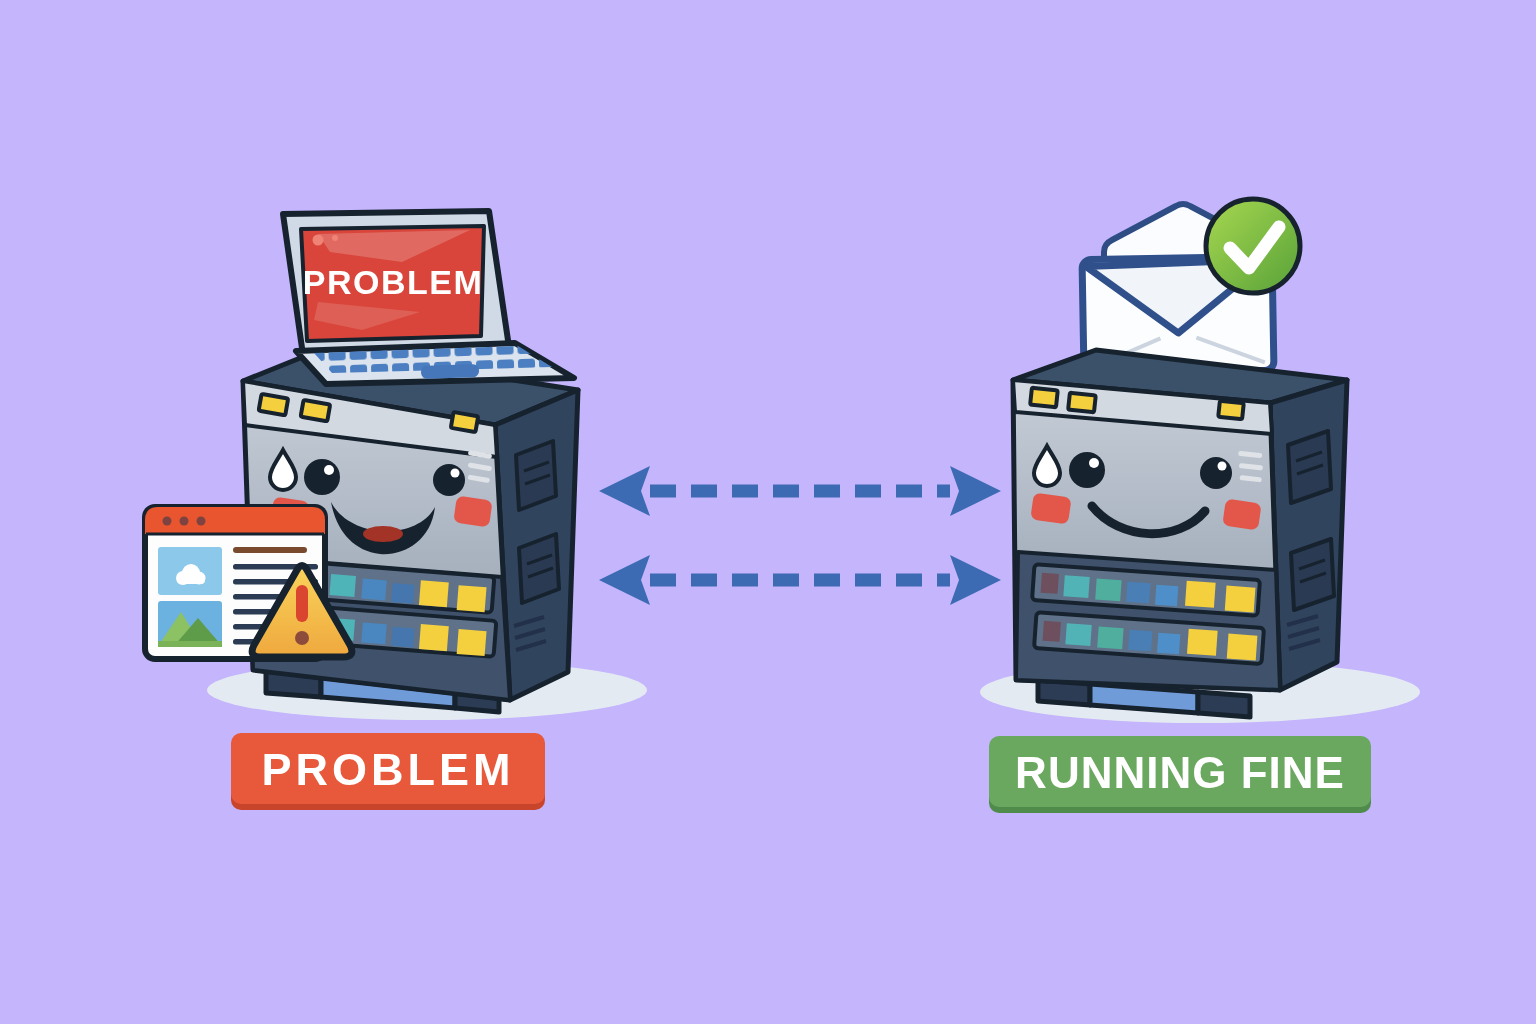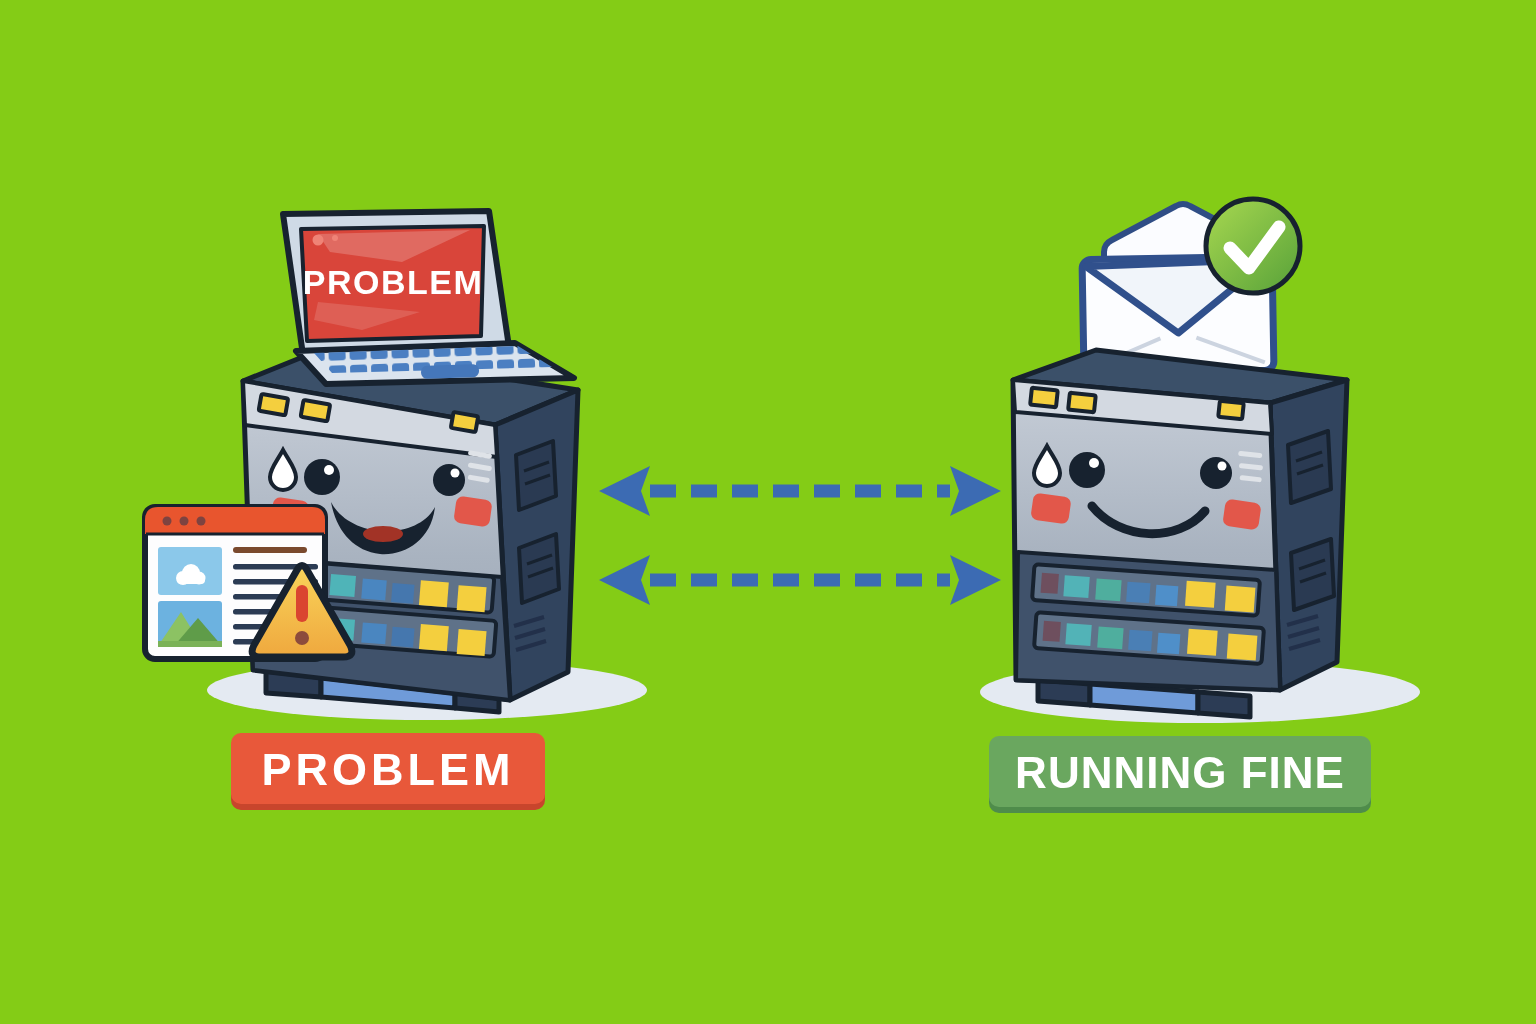--- a/index.html
+++ b/index.html
@@ -1,16 +1,16 @@
 <!DOCTYPE html>
 <html><head>
 <meta charset="utf-8">
 <style>
   html,body{margin:0;padding:0;background:#fff;}
-  .canvas{position:relative;width:1536px;height:1024px;background:#84cc16;overflow:hidden;}
+  .canvas{position:relative;width:1536px;height:1024px;background:#c4b5fd;overflow:hidden;}
   svg{display:block;}
   .lbl{font-family:"Liberation Sans","DejaVu Sans",sans-serif;font-weight:700;fill:#ffffff;}
 </style>
 </head>
 <body>
 
 <div class="canvas">
 <svg width="1536" height="1024" viewBox="0 0 1536 1024">
   <defs>
     <linearGradient id="gradFace" x1="0" y1="0" x2="0" y2="1">

